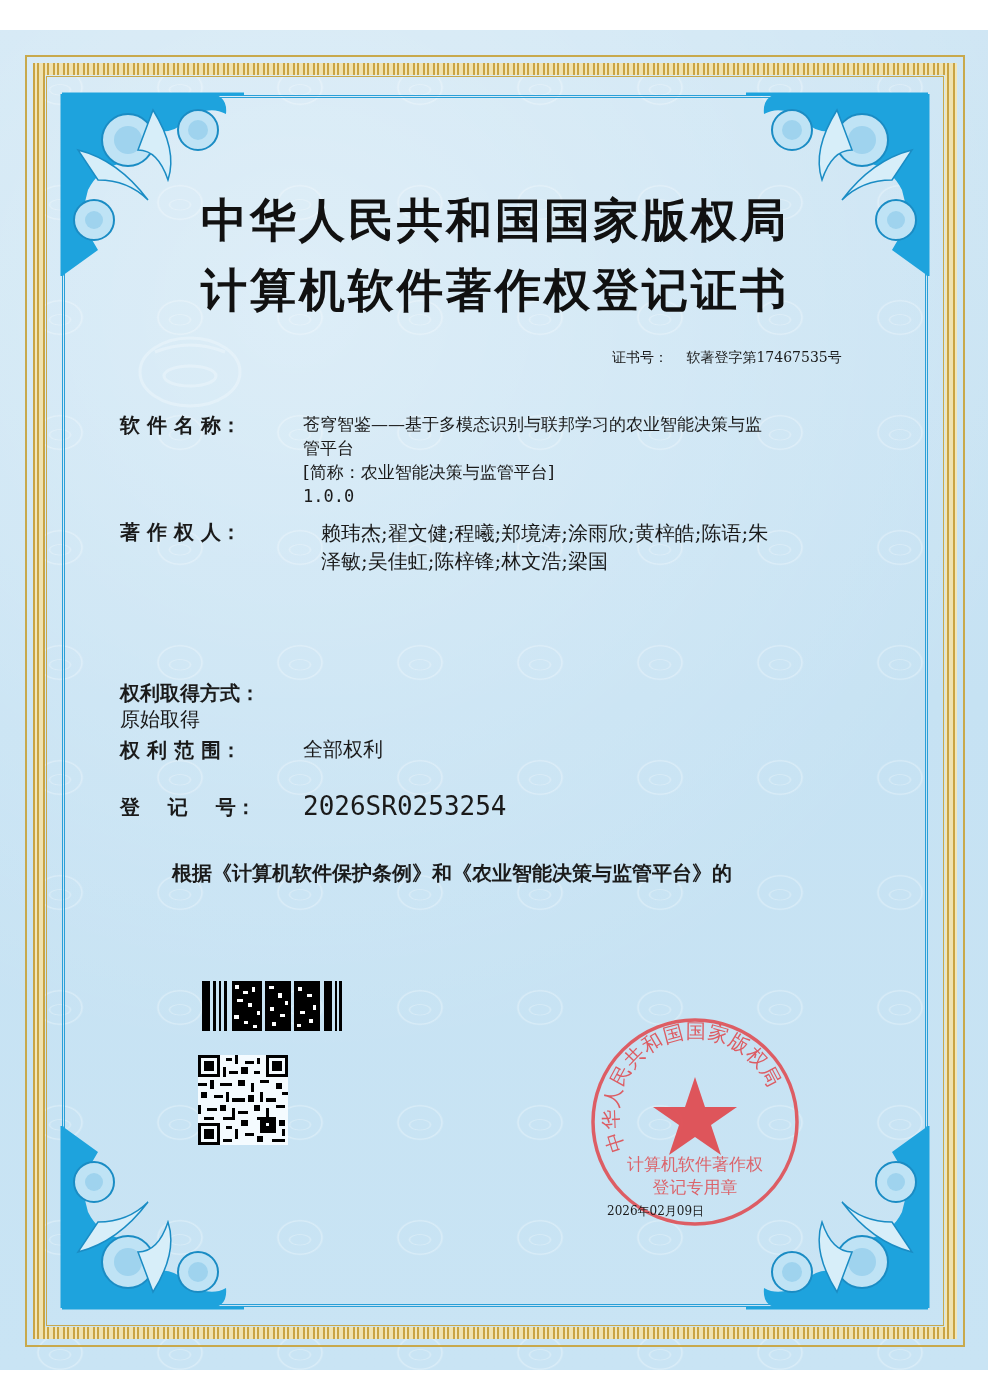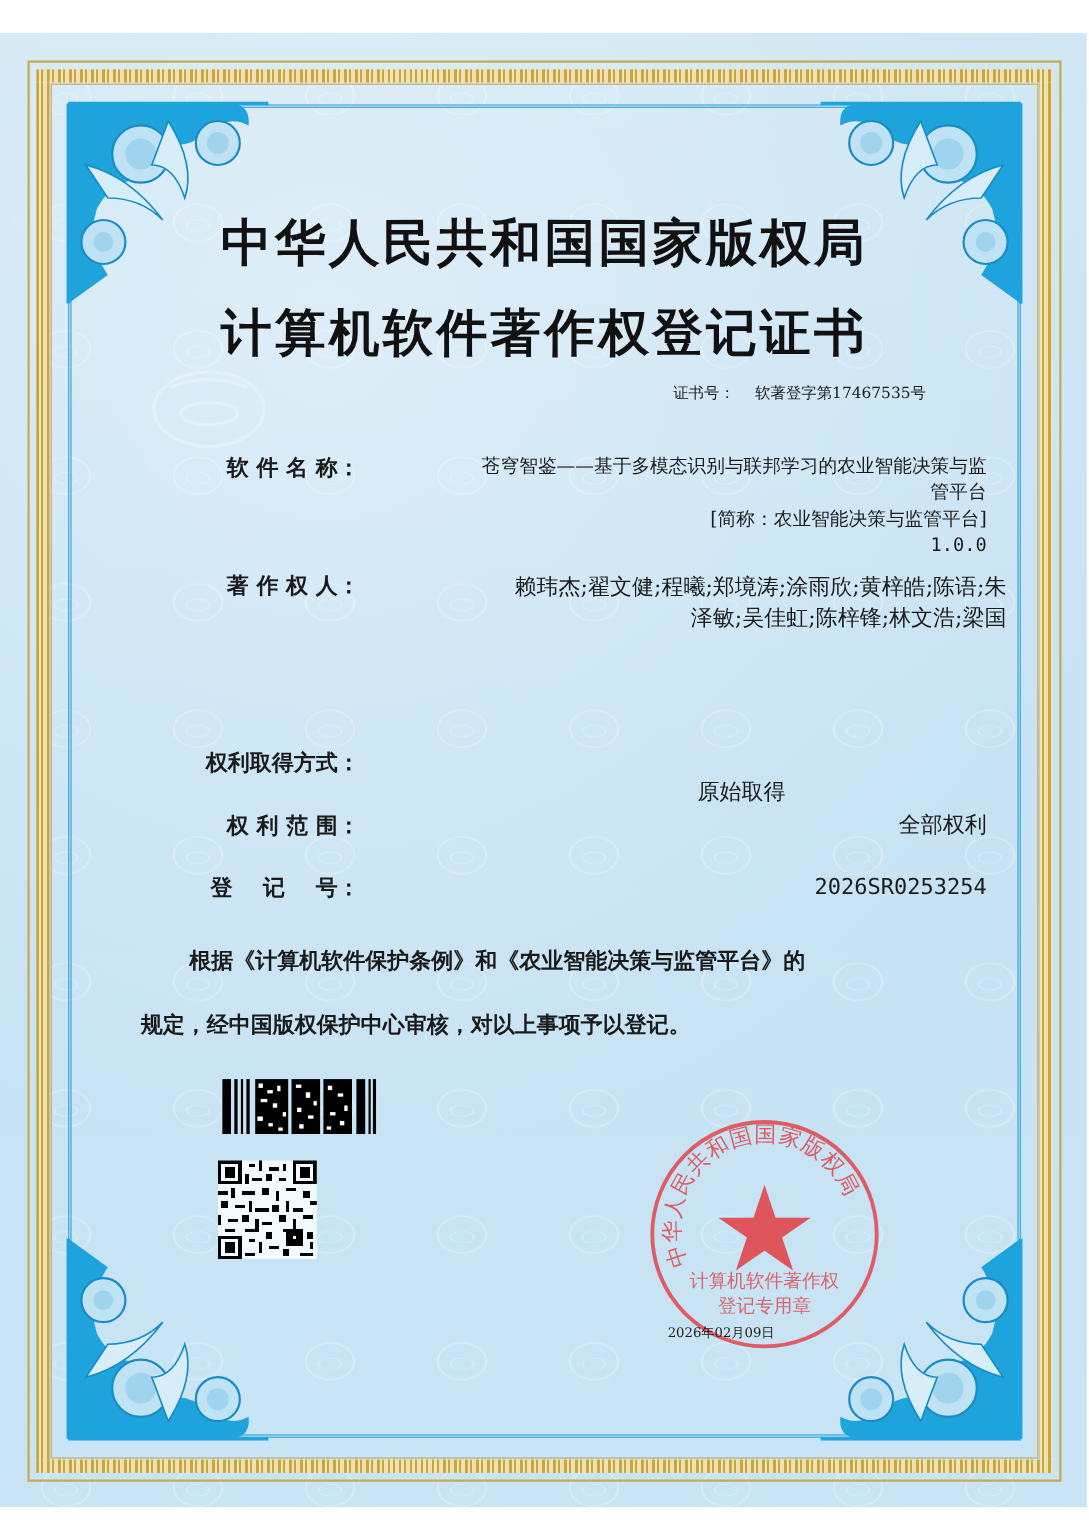--- a/index.html
+++ b/index.html
@@ -28,35 +28,35 @@
   .corner { position:absolute; width:190px; height:190px; }
   .corner svg { width:100%; height:100%; display:block; }
   .c-tl { left:58px; top:90px; }
   .c-tr { left:742px; top:90px; transform:scaleX(-1); }
   .c-bl { left:58px; top:1122px; transform:scaleY(-1); }
   .c-br { left:742px; top:1122px; transform:scale(-1,-1); }
   .emblem { position:absolute; left:135px; top:330px; width:110px; height:80px; opacity:0.5; }
   .title { position:absolute; left:0; width:990px; text-align:center; font-weight:bold;
      font-size:46px; letter-spacing:3px; color:#111; }
   .t1 { top:190px; }
-  .t2 { top:272px; }
+  .t2 { top:260px; }
   .certno { position:absolute; left:612px; top:349px; font-size:14px; font-weight:normal; }
   .certno .lbl { margin-right:14px; }
-  .row { position:absolute; left:144px; font-size:20px; display:flex;text-align:right; }
+  .row { position:absolute; left:120px; font-size:20px; display:flex; }
   .row .label { width:183px; flex:none; font-weight:bold; white-space:pre; }
   .row .val { width:570px; line-height:24px; }
   .row .val div { white-space:nowrap; }
   .r-name { top:412px; }
   .r-name .val { font-size:17px; line-height:24px; }
   .r-owner { top:519px; }
   .r-owner .val { font-size:20px; line-height:28px;margin-left:18px; }
   .r-method { top:680px;flex-direction:column; }
   .r-scope { top:737px; }
   .r-reg { top:794px; }
-  .r-reg .val { font-family:"DejaVu Sans Mono","Liberation Mono",monospace; font-size:20px; }
+  .r-reg .val { font-family:"DejaVu Sans Mono","Liberation Mono",monospace; font-size:26px; }
   .para { position:absolute; left:128px; width:760px; font-size:20px; font-weight:bold; line-height:58px; }
   .para .indent { display:block; text-indent:44px; }
   .barcode { position:absolute; left:202px; top:981px; width:140px; height:50px; }
   .qr { position:absolute; left:198px; top:1055px; width:90px; height:90px; }
   .seal { position:absolute; left:588px; top:1015px; width:215px; height:215px; }
   .date { position:absolute; left:607px; top:1203px; font-size:12px; font-weight:normal; }
 </style>
 </head>
 <body>
 
@@ -172,21 +172,20 @@
   <div class="val">全部权利</div>
 </div>
 
 <div class="row r-reg">
   <span class="label">登    记    号：</span>
   <div class="val">2026SR0253254</div>
 </div>
 
 <div class="para" style="top:844px;">
   <span class="indent">根据《计算机软件保护条例》和《农业智能决策与监管平台》的</span>
-  <span style="display:block;">规定，经中国版权保护中心审核，对以上事项予以登记。</span>
 </div>
 
 <div class="barcode">
   <svg viewBox="0 0 140 50" width="140" height="50">
     <rect x="0" y="0" width="8" height="50" fill="#000"></rect>
     <rect x="11" y="0" width="3" height="50" fill="#000"></rect>
     <rect x="17" y="0" width="2" height="50" fill="#000"></rect>
     <rect x="22" y="0" width="3" height="50" fill="#000"></rect>
     <g fill="#000">
       <rect x="30" y="0" width="30" height="50"></rect>

